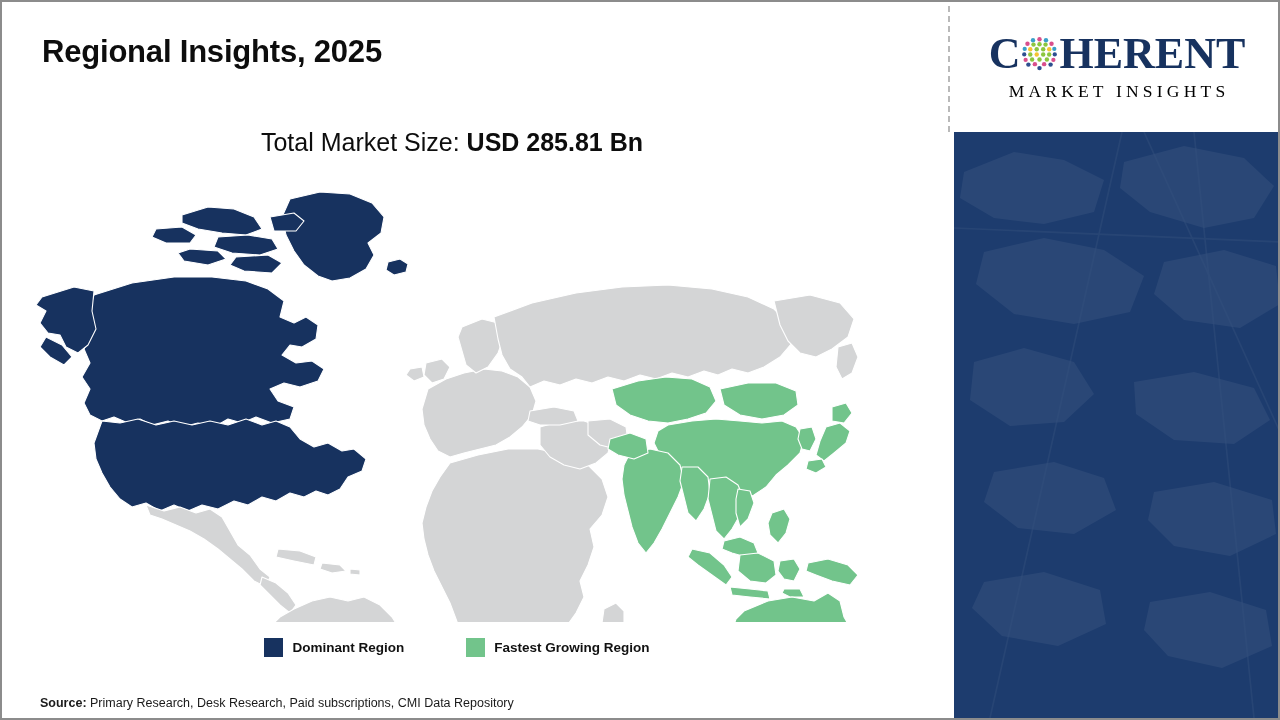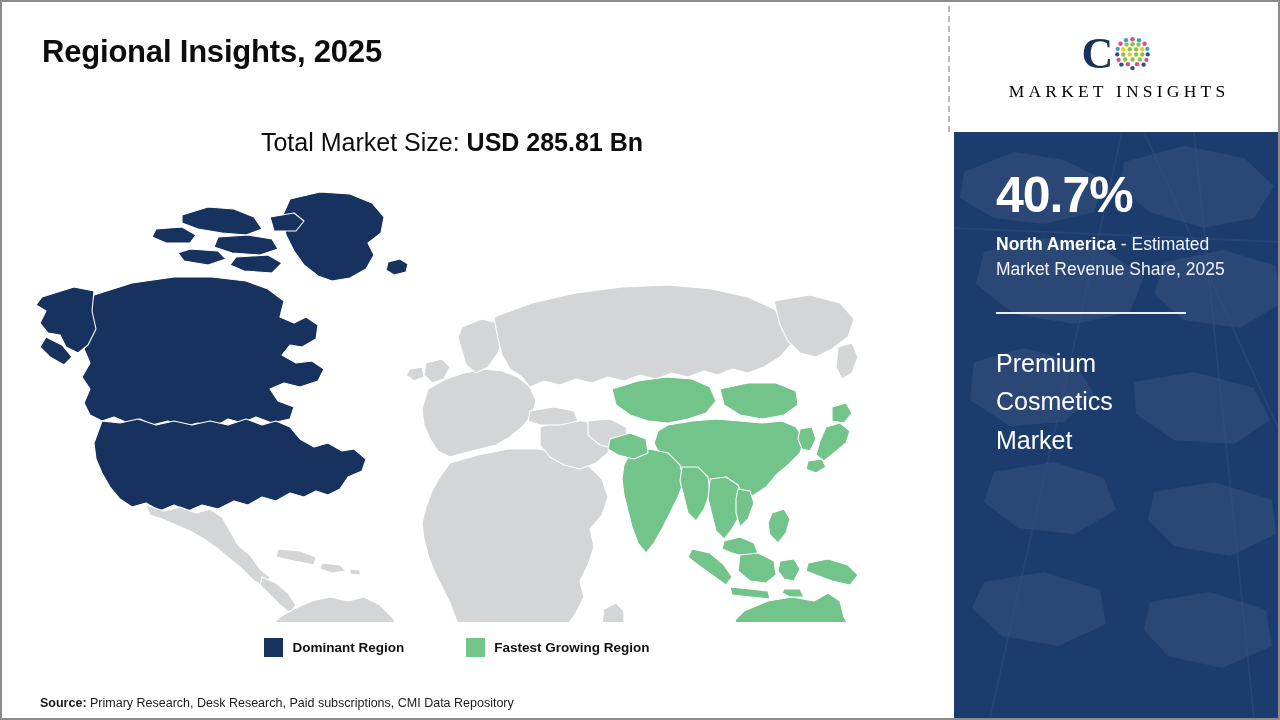--- a/index.html
+++ b/index.html
@@ -267,20 +267,21 @@
             <circle cx="12" cy="26.5" r="2.4" fill="#8cc63f"></circle>
             <circle cx="20" cy="26.5" r="2.4" fill="#8cc63f"></circle>
             <circle cx="28" cy="26.5" r="2.4" fill="#8cc63f"></circle>
             <circle cx="8" cy="32" r="2.4" fill="#2e4f8f"></circle>
             <circle cx="32" cy="32" r="2.4" fill="#2e4f8f"></circle>
             <circle cx="15" cy="31.5" r="2.4" fill="#d94f8c"></circle>
             <circle cx="25" cy="31.5" r="2.4" fill="#d94f8c"></circle>
             <circle cx="20" cy="35.8" r="2.4" fill="#2e4f8f"></circle>
           </g>
         </svg>
+        <span class="logo-rest">HERENT</span>
       </div>
       <div id="logo-sub">MARKET INSIGHTS</div>
     </div>
 
     <div id="blue-panel">
       <svg id="blue-tex" viewBox="0 0 326 586" preserveAspectRatio="none" xmlns="http://www.w3.org/2000/svg">
         <g fill="#ffffff" opacity="0.55">
           <path d="M10,40 L60,20 L110,28 L150,48 L140,80 L90,92 L40,86 L6,66 Z"></path>
           <path d="M170,30 L230,14 L290,26 L320,54 L300,86 L250,96 L196,80 L166,56 Z"></path>
           <path d="M30,120 L90,106 L150,118 L190,144 L176,180 L120,192 L60,182 L22,152 Z"></path>
@@ -293,24 +294,16 @@
           <path d="M196,470 L256,460 L312,478 L318,514 L268,536 L214,524 L190,498 Z"></path>
         </g>
         <g stroke="#ffffff" stroke-width="1.6" opacity="0.45" fill="none">
           <line x1="0" y1="96" x2="326" y2="110"></line>
           <line x1="168" y1="0" x2="36" y2="586"></line>
           <line x1="190" y1="0" x2="326" y2="300"></line>
           <line x1="240" y1="0" x2="300" y2="586"></line>
         </g>
       </svg>
 
-      <div id="blue-content">
-        <div id="share-pct">40.7%</div>
-        <p id="share-desc">
-          <b>North America</b><span> - Estimated Market Revenue Share, 2025</span>
-        </p>
-        <hr id="hr">
-        <div id="market-name">Premium Cosmetics Market</div>
-      </div>
     </div>
   </div>
 
 </div>
 
 </body></html>

